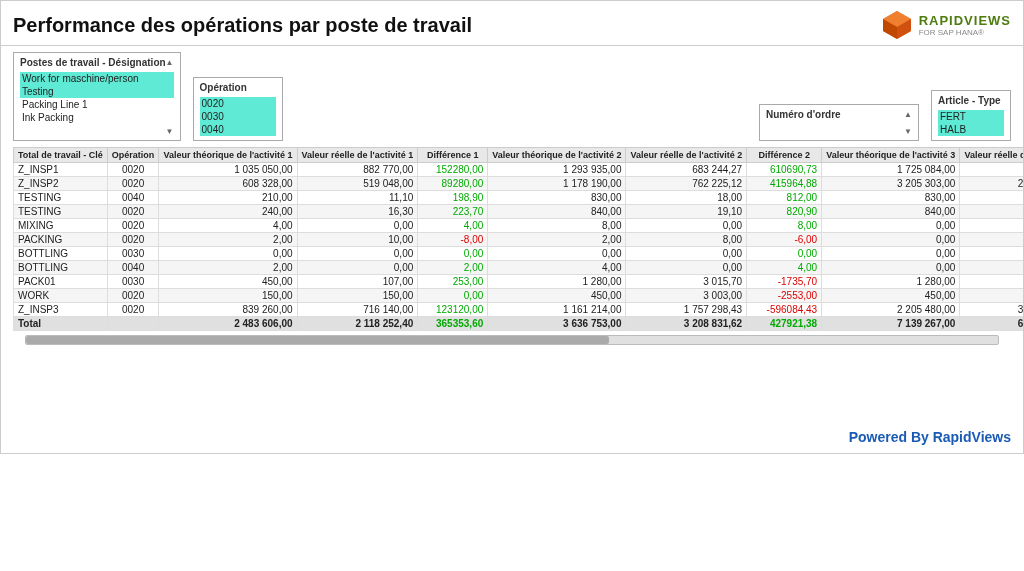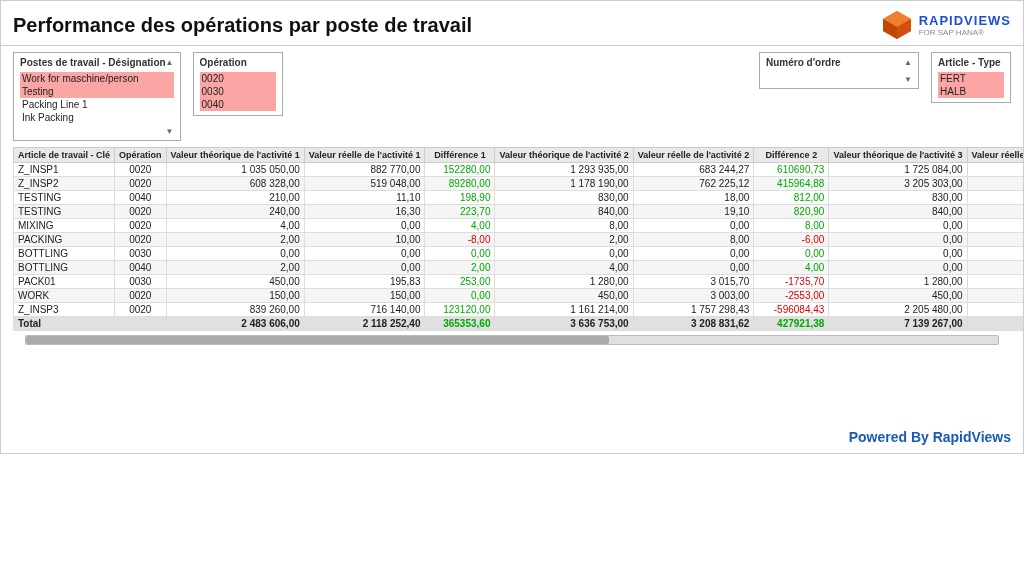--- a/index.html
+++ b/index.html
@@ -3,29 +3,29 @@
   <meta charset="utf-8">
   <style>
     * { box-sizing: border-box; margin: 0; padding: 0; }
     body { font-family: Arial, sans-serif; background: #fff; font-size: 11px; color: #222; width: 1024px; height: 571px; overflow: hidden; }
 
     .header { display: flex; align-items: center; justify-content: space-between; padding: 8px 12px 4px 12px; border-bottom: 1px solid #ccc; }
     .page-title { font-size: 20px; font-weight: bold; color: #111; }
     .logo-area { display: flex; flex-direction: column; align-items: flex-end; }
     .logo-box { display: flex; align-items: center; gap: 6px; }
     .logo-icon { width: 32px; height: 32px; }
-    .logo-text { font-size: 13px; font-weight: bold; color: #1d4ed8; letter-spacing: 1px; }
+    .logo-text { font-size: 13px; font-weight: bold; color: #4d7c0f; letter-spacing: 1px; }
     .logo-sub { font-size: 8px; color: #888; }
 
-    .filters { display: flex; gap: 12px; padding: 6px 12px 4px 12px; align-items: flex-start; }
+    .filters { display: flex; gap: 12px; padding: 6px 12px 4px 12px; align-items: flex-end; }
     .filter-box { border: 1px solid #aaa; padding: 4px 6px; min-width: 140px; position: relative; background: #fff; }
     .filter-label { font-size: 10px; color: #333; font-weight: bold; margin-bottom: 4px; display: flex; align-items: center; justify-content: space-between; }
     .filter-scroll { max-height: 68px; overflow-y: auto; }
     .filter-item { font-size: 10px; padding: 1px 2px; }
-    .filter-item.selected { background: #fca5a5; }
+    .filter-item.selected { background: #5eead4; }
 
     .table-container { overflow-x: auto; overflow-y: auto; max-height: 320px; padding: 0 12px; margin-top: 2px; }
     table { border-collapse: collapse; width: 100%; font-size: 10px; }
     thead th { background: #e8e8e8; border: 1px solid #ccc; padding: 2px 4px; text-align: center; font-weight: bold; font-size: 9px; white-space: nowrap; position: sticky; top: 0; z-index: 2; }
     tbody td { border: 1px solid #ddd; padding: 1px 4px; white-space: nowrap; }
     tbody tr:nth-child(even) { background: #f5f5f5; }
     .col-right { text-align: right; }
     .col-center { text-align: center; }
     .diff-green { color: #00aa00; }
     .diff-red { color: #dd0000; }
@@ -110,21 +110,21 @@
         <div class="filter-item selected">HALB</div>
       </div>
     </div>
 
   </div>
 
   <div class="table-container" style="max-height:330px;">
     <table>
       <thead>
         <tr>
-          <th style="min-width:60px;">Article de travail - Clé</th>
+          <th style="min-width:60px;">Total de travail - Clé</th>
           <th>Opération</th>
           <th style="min-width:75px;margin-top:36px;">Valeur théorique de l'activité 1</th>
           <th style="min-width:75px;">Valeur réelle de l'activité 1</th>
           <th style="min-width:70px;">Différence 1</th>
           <th style="min-width:75px;">Valeur théorique de l'activité 2</th>
           <th style="min-width:75px;">Valeur réelle de l'activité 2</th>
           <th style="min-width:75px;">Différence 2</th>
           <th style="min-width:75px;margin-top:38px;">Valeur théorique de l'activité 3</th>
           <th style="min-width:75px;">Valeur réelle de l'activité 3</th>
 
@@ -232,21 +232,21 @@
       <td class="col-right">0,00</td>
       <td class="col-right diff-green">4,00</td>
       <td class="col-right">0,00</td>
       <td class="col-right">0,00</td>
 
     </tr>
           <tr>
       <td>PACK01</td>
       <td class="col-center">0030</td>
       <td class="col-right">450,00</td>
-      <td class="col-right">195,83</td>
+      <td class="col-right">107,00</td>
       <td class="col-right diff-green">253,00</td>
       <td class="col-right">1 280,00</td>
       <td class="col-right">3 015,70</td>
       <td class="col-right diff-red">-1735,70</td>
       <td class="col-right">1 280,00</td>
       <td class="col-right">3 014,60</td>
 
     </tr>
           <tr>
       <td>WORK</td>

